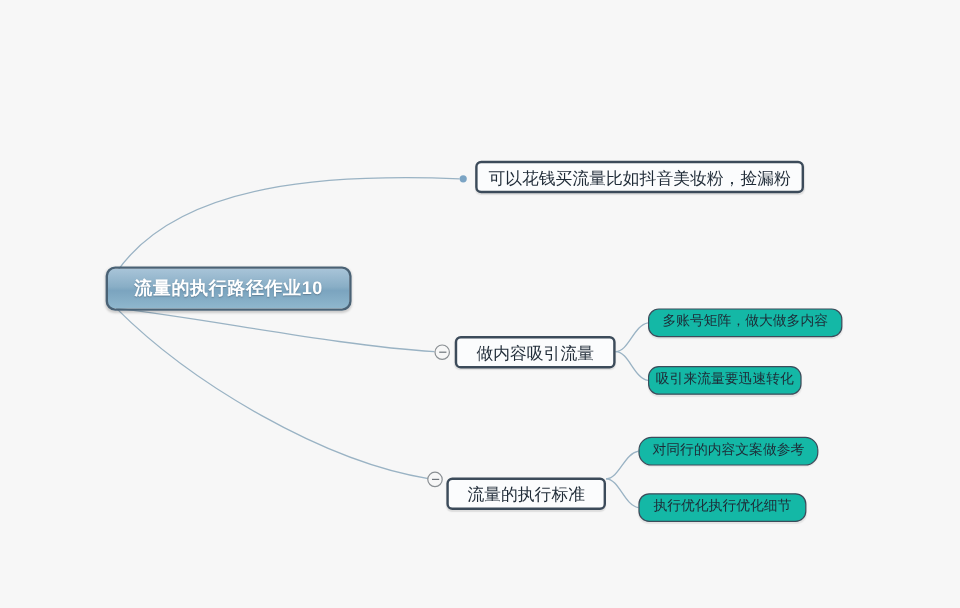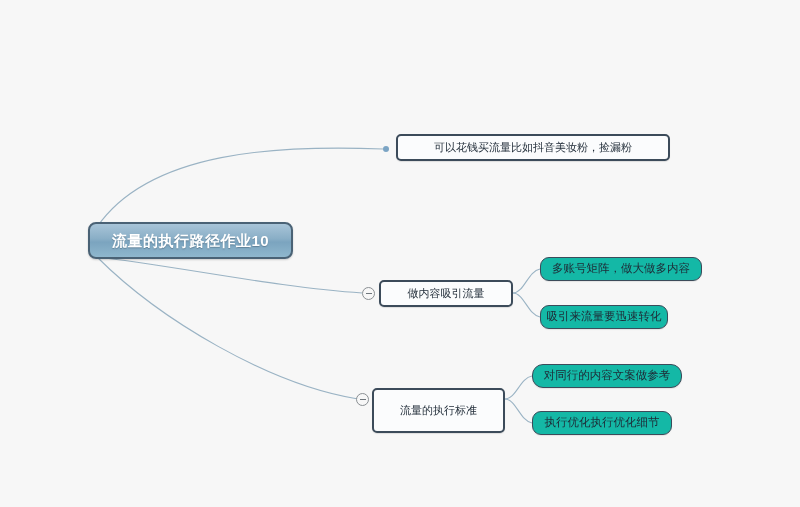--- a/index.html
+++ b/index.html
@@ -54,21 +54,21 @@
     box-shadow: 0 1px 2px rgba(0,0,0,0.18);
     padding: 0 14px;
   }
 
   
   .node-branch {
     background: #fbfcfd;
     border: 2px solid #3c4b5a;
     border-radius: 5px;
     color: #1e2a36;
-    font-size: 11px;
+    font-size: 14px;
     padding: 0 9px;
     box-shadow: 0 1px 1px rgba(0,0,0,0.10);
   }
 
   
   .node-leaf {
     background: #14b8a6;
     border: 1.5px solid #3c4b5a;
     border-radius: 9px;
     color: #1e2a36;
@@ -153,21 +153,21 @@
   <div class="node node-leaf" style="left:540px; top:257px; width:162px; height:24px;">
     <span class="node-label">多账号矩阵，做大做多内容</span>
   </div>
 
   <div class="node node-leaf" style="left:540px; top:305px; width:128px; height:24px;">
     <span class="node-label">吸引来流量要迅速转化</span>
   </div>
 
   <span class="collapse-toggle" style="left:356px; top:393px;"></span>
 
-  <div class="node node-branch" style="left:372px; top:388px; width:133px; height:45px;">
+  <div class="node node-branch" style="left:372px; top:398px; width:133px; height:27px;">
     <span class="node-label">流量的执行标准</span>
   </div>
 
   <div class="node node-leaf" style="left:532px; top:364px; width:150px; height:24px;border-radius:11px;">
     <span class="node-label">对同行的内容文案做参考</span>
   </div>
 
   <div class="node node-leaf" style="left:532px; top:411px; width:140px; height:24px;">
     <span class="node-label">执行优化执行优化细节</span>
   </div>

